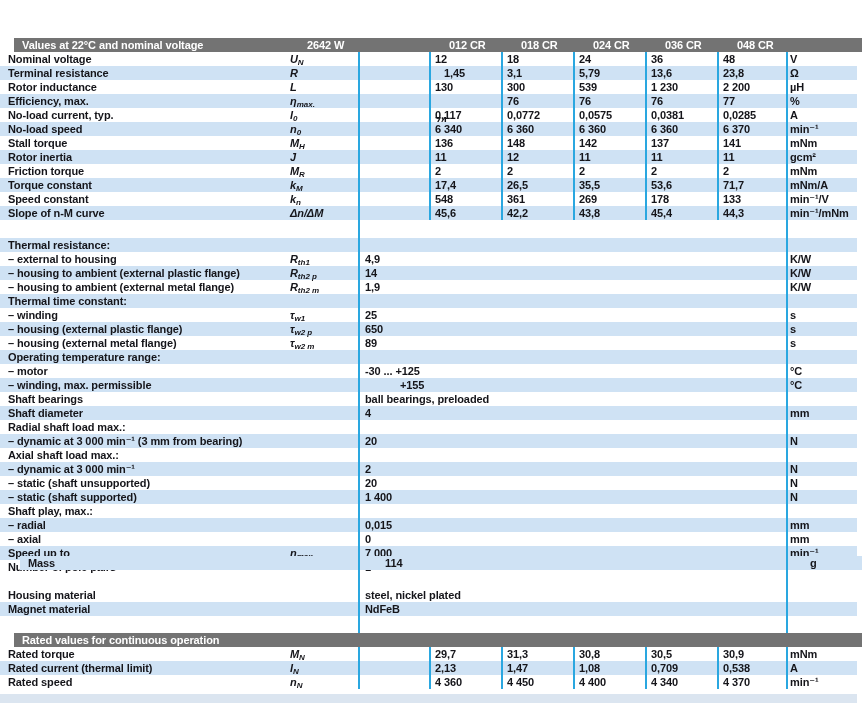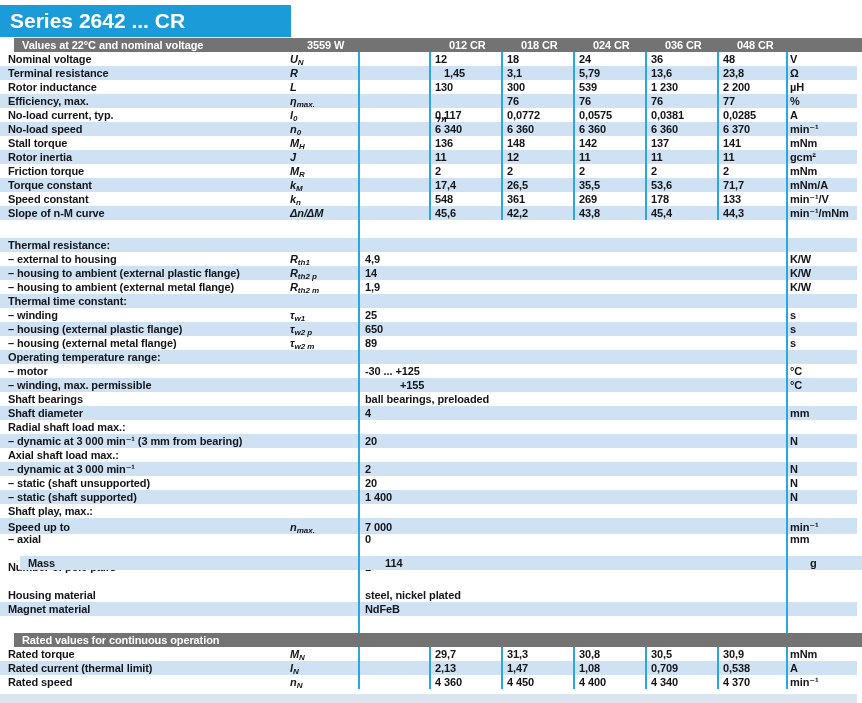--- a/index.html
+++ b/index.html
@@ -24,27 +24,24 @@
   .sym i{font-style:italic;}
   .sym sub{font-size:8px;font-style:italic;vertical-align:-2px;letter-spacing:0;}
   .vline{position:absolute;width:2px;background:#2aa7e0;z-index:2;}
   .footer-strip{position:absolute;left:0;top:694px;width:857px;height:9px;background:#dbe5f0;}
 </style>
 </head>
 <body>
 
 <div class="page">
 
-  <div class="title-bar">
-    <span>Series 2642 ... CR</span>
-  </div>
 
   <div class="black-bar" style="top:38px;">
     <span style="left:8px;">Values at 22°C and nominal voltage</span>
-    <span style="left:293px;">3559 W</span>
+    <span style="left:293px;">2642 W</span>
     <span style="left:435px;">012 CR</span>
     <span style="left:507px;">018 CR</span>
     <span style="left:579px;">024 CR</span>
     <span style="left:651px;">036 CR</span>
     <span style="left:723px;">048 CR</span>
   </div>
 
   <div id="table-body">
       <div class="row" style="top: 52px;">
         <span style="left: 8px;">Nominal voltage</span>
@@ -262,21 +259,21 @@
       <div class="row blue" style="top: 518px;">
         <span style="left: 8px;">– radial</span>
         <span style="left: 365px;">0,015</span>
         <span style="left: 790px;">mm</span>
       </div>
       <div class="row" style="top: 532px;">
         <span style="left: 8px;">– axial</span>
         <span style="left: 365px;">0</span>
         <span style="left: 790px;">mm</span>
       </div>
-      <div class="row blue" style="top: 520px;">
+      <div class="row blue" style="top: 546px;">
         <span style="left: 8px;">Speed up to</span>
         <span class="sym" style="left: 290px;"><i>n</i><sub>max.</sub></span>
         <span style="left: 365px;">7 000</span>
         <span style="left: 790px;">min⁻¹</span>
       </div>
       <div class="row" style="top: 560px;">
         <span style="left: 8px;">Number of pole pairs</span>
         <span style="left: 365px;">1</span>
       </div>
       <div class="row blue" style="top: 556px; margin-left: 20px;">

